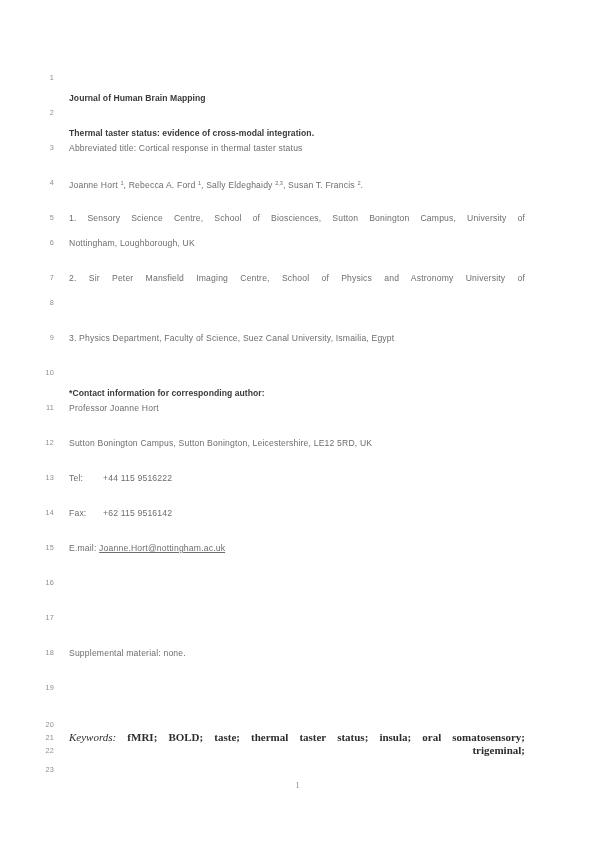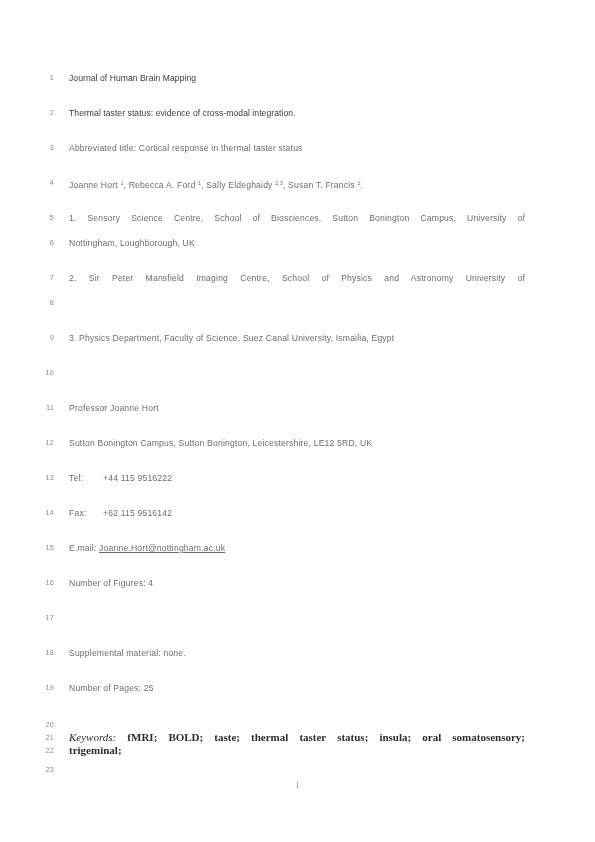--- a/index.html
+++ b/index.html
@@ -57,23 +57,24 @@
     width: 456px;
     font-family: "Liberation Sans", sans-serif;
     font-size: 8.6px;
     line-height: 16px;
     color: #6d6d6d;
     letter-spacing: 0.18px;
     white-space: nowrap;
   }
 
   .ln-text.bold {
-    font-weight: normal;
+    font-weight: bold;
     color: #3a3a3a;
     letter-spacing: 0.05px;
+    margin-top: 20px;
   }
 
   .ln-text.justify {
     white-space: normal;
     text-align: justify;
     text-align-last: justify;
     word-spacing: 0.5px;
   }
 
   .ln-text sup {
@@ -100,20 +101,21 @@
     color: #2e2e2e;
     font-weight: bold;
     letter-spacing: 0;
   }
   .ln-text.serif em {
     font-weight: normal;
     font-style: italic;
   }
   .kw-row .ln-text {
     line-height: 13px;
+    text-align: right;
   }
   .kw-line1 {
     white-space: normal;
     text-align: justify;
     text-align-last: justify;
     width: 456px;
     word-spacing: 1.6px;
   }
 
   .page-number {
@@ -173,20 +175,21 @@
       <div class="ln-num">8</div>
     </div>
 
     <div class="ln-row" style="top:270px">
       <div class="ln-num">9</div>
       <div class="ln-text">3. Physics Department, Faculty of Science, Suez Canal University, Ismailia, Egypt</div>
     </div>
 
     <div class="ln-row" style="top:305px">
       <div class="ln-num">10</div>
+      <div class="ln-text bold">*Contact information for corresponding author:</div>
     </div>
 
     <div class="ln-row" style="top:340px">
       <div class="ln-num">11</div>
       <div class="ln-text">Professor Joanne Hort</div>
     </div>
 
     <div class="ln-row" style="top:375px">
       <div class="ln-num">12</div>
       <div class="ln-text">Sutton Bonington Campus, Sutton Bonington, Leicestershire, LE12 5RD, UK</div>
@@ -202,35 +205,33 @@
       <div class="ln-text"><span class="tab-label">Fax:</span><span>+62 115 9516142</span></div>
     </div>
 
     <div class="ln-row" style="top:480px">
       <div class="ln-num">15</div>
       <div class="ln-text"><span>E.mail:</span><span>&nbsp;</span><span class="email-link">Joanne.Hort@nottingham.ac.uk</span></div>
     </div>
 
     <div class="ln-row" style="top:515px">
       <div class="ln-num">16</div>
-      <div class="ln-text">Number of Figures: 4</div>
     </div>
 
     <div class="ln-row" style="top:550px">
       <div class="ln-num">17</div>
     </div>
 
     <div class="ln-row" style="top:585px">
       <div class="ln-num">18</div>
       <div class="ln-text">Supplemental material: none.</div>
     </div>
 
     <div class="ln-row" style="top:620px">
       <div class="ln-num">19</div>
-      <div class="ln-text">Number of Pages: 25</div>
     </div>
 
     <div class="ln-row kw-row" style="top:658px">
       <div class="ln-num" style="line-height:13px">20</div>
       <div class="ln-text serif"></div>
     </div>
 
     <div class="ln-row kw-row" style="top:671px">
       <div class="ln-num" style="line-height:13px">21</div>
       <div class="ln-text serif kw-line1"><em>Keywords:</em> <span>fMRI; BOLD; taste; thermal taster status; insula; oral somatosensory;</span></div>

